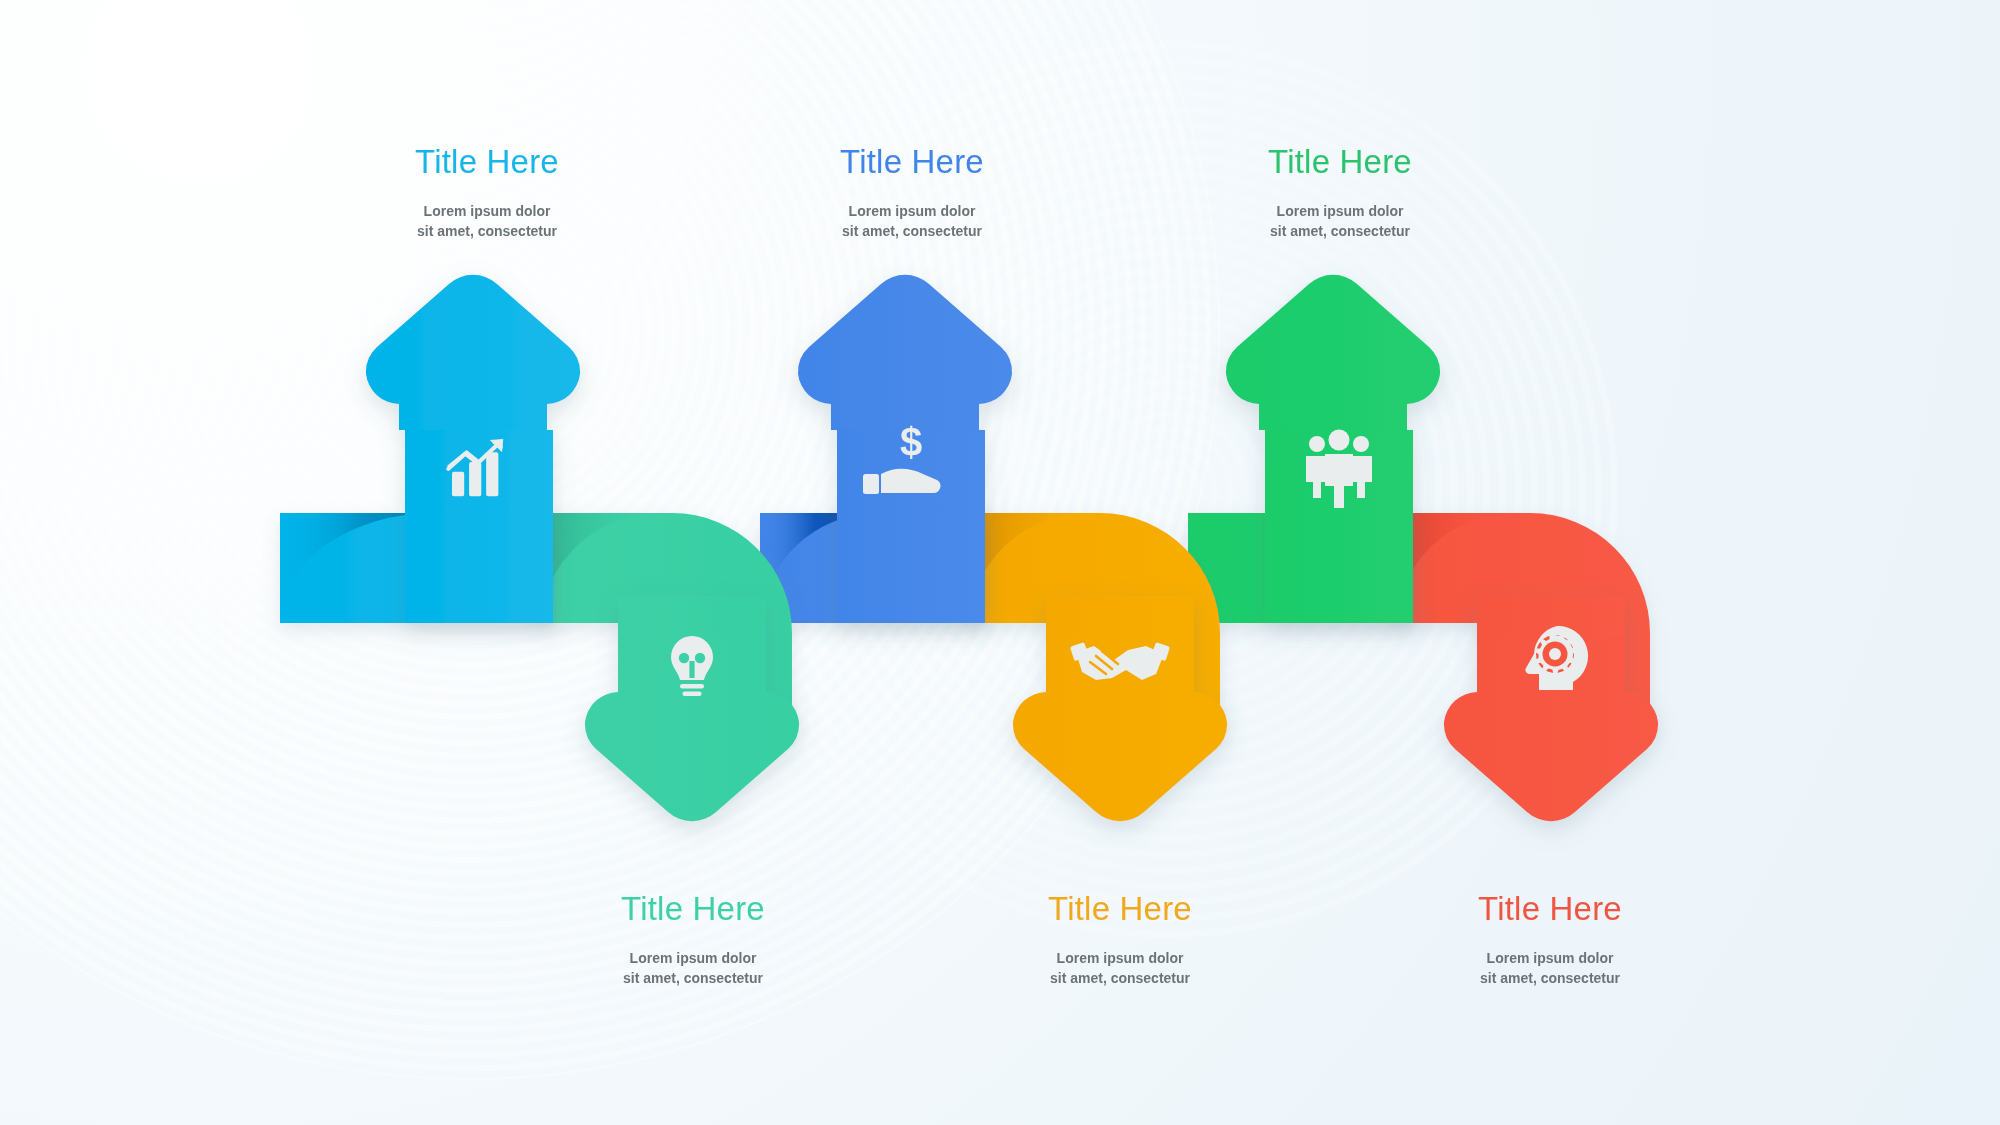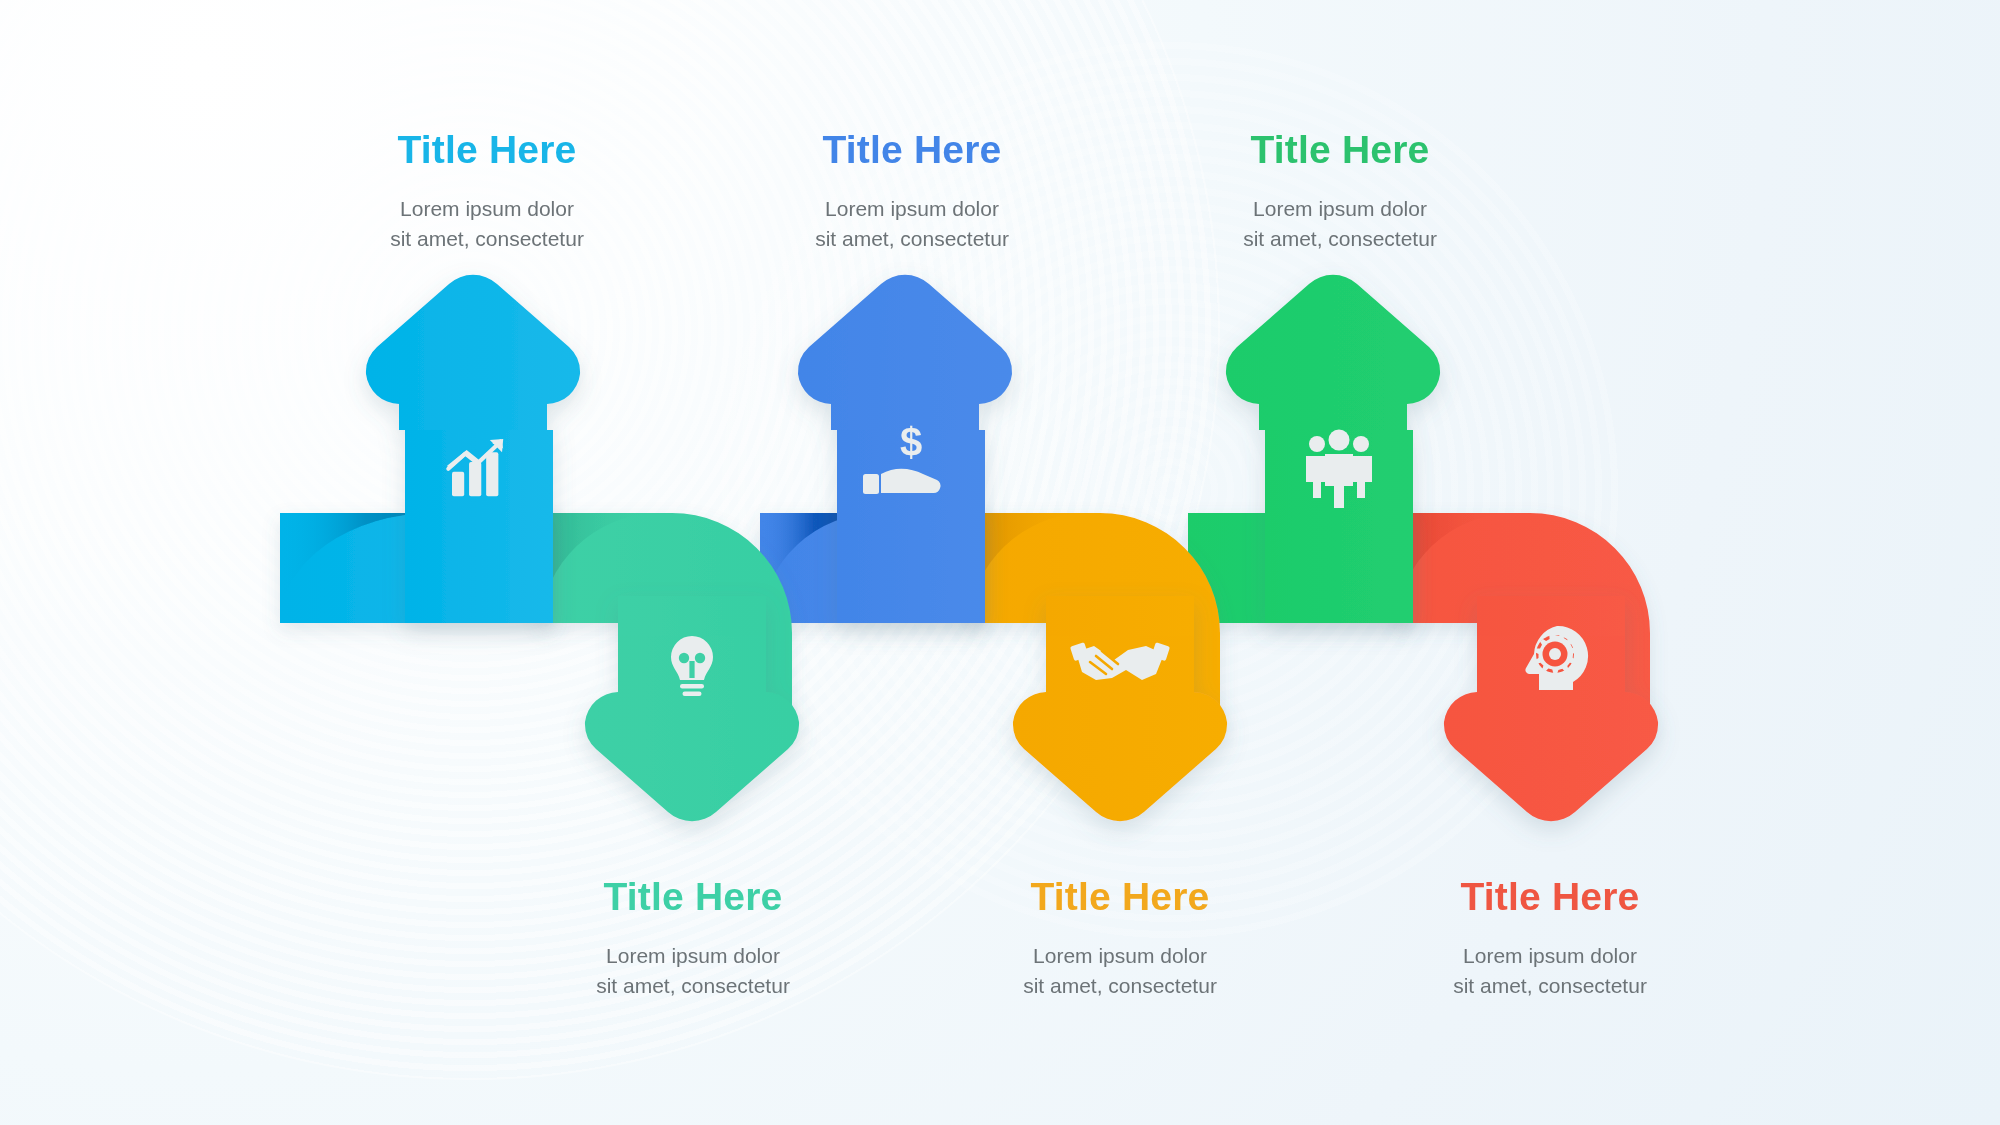--- a/index.html
+++ b/index.html
@@ -60,32 +60,32 @@
     width: 2000px;
     height: 1125px;
   }
   
   .txt-block {
     position: absolute;
     width: 330px;
     text-align: center;
   }
   .txt-title {
-    font-size: 39px;
-    font-weight: 700;
+    font-size: 33px;
+    font-weight: 400;
     letter-spacing: .2px;
-    margin: 1px 0 22px 0;
+    margin: 16px 0 22px 0;
     line-height: 1.1;
   }
   .txt-desc {
-    font-size: 21px;
+    font-size: 14px;
     color: #6c7377;
     line-height: 1.42;
     margin: 12px;
-    font-weight: 400;
+    font-weight: 700;
   }
   .top-1 { left: 322px;  top: 128px; }
   .top-2 { left: 747px;  top: 128px; }
   .top-3 { left: 1175px; top: 128px; }
   .bot-1 { left: 528px;  top: 875px; }
   .bot-2 { left: 955px;  top: 875px; }
   .bot-3 { left: 1385px; top: 875px; }
 </style>
 </head>
 <body>

